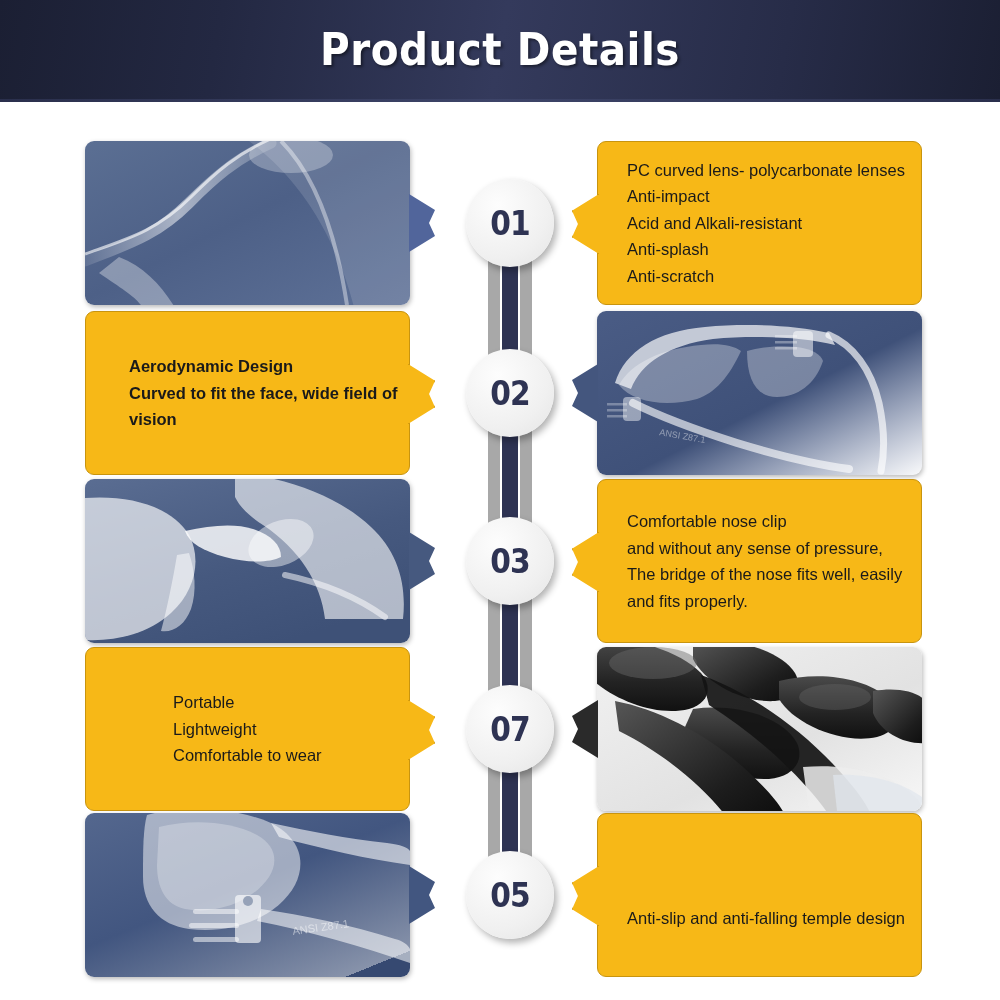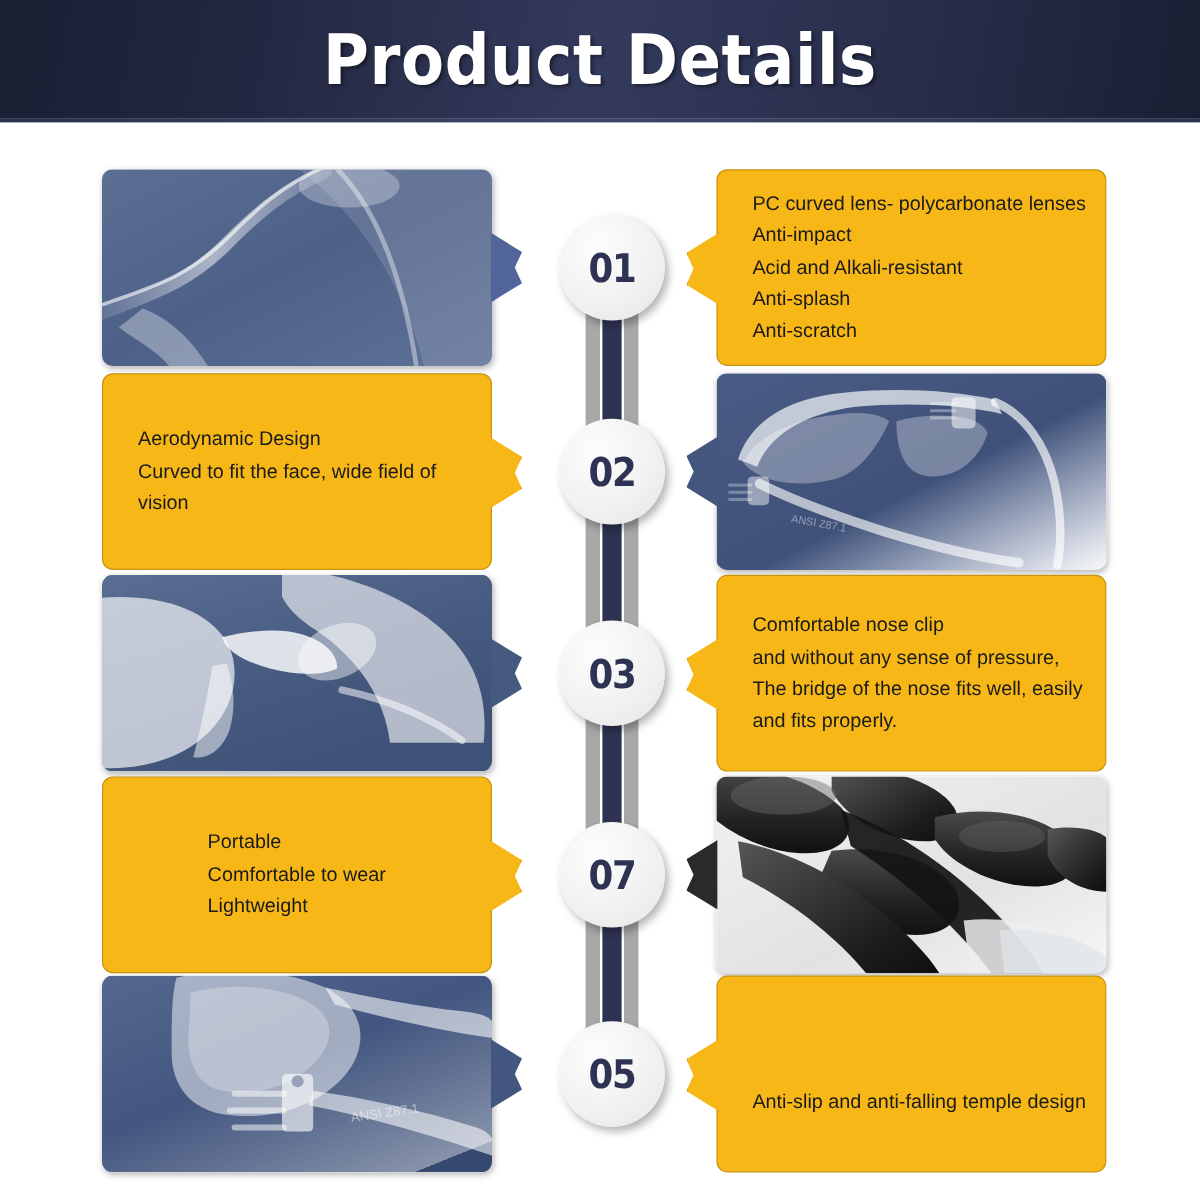--- a/index.html
+++ b/index.html
@@ -17,21 +17,21 @@
     background:linear-gradient(100deg,#1b1f33 0%,#232842 22%,#343a5c 50%,#272c48 78%,#1b1f33 100%);
     display:flex;align-items:center;justify-content:center;
   }
   .header-rule{
     position:absolute;left:0;top:99px;width:1000px;height:3px;
     background:linear-gradient(90deg,#2a2f4c 0%,#3d4468 50%,#2a2f4c 100%);
   }
   .header-title{
     color:#ffffff;
     font-family:"DejaVu Sans Condensed","Liberation Sans",sans-serif;
-    font-size:58px;font-weight:bold;letter-spacing:.5px;
+    font-size:45px;font-weight:bold;letter-spacing:.5px;
     text-shadow:2px 2px 3px rgba(0,0,0,.45);
   }
 
   
   .rail{
     position:absolute;left:488px;top:232px;width:44px;height:652px;
   }
   .rail .stripe{position:absolute;top:0;height:100%;}
   .rail .s-left  {left:0px; width:12px;background:#a8a8a8;}
   .rail .s-mid   {left:14px;width:16px;background:#2e3353;}
@@ -95,21 +95,21 @@
 
   
   .photo{
     position:absolute;inset:0;border-radius:9px;overflow:hidden;
     box-shadow:1px 2px 5px rgba(0,0,0,.28);
   }
   .photo svg{display:block;width:100%;height:100%;}
   .pnotch{position:absolute;top:50%;width:26px;height:58px;margin-top:-29px;}
   .pnotch svg{display:block;width:100%;height:100%;}
 
-  .txt-pad-a{padding-left:30px;}
+  .txt-pad-a{padding-left:44px;font-weight:bold;}
   .txt-pad-b{padding-left:30px;}
   .txt-pad-c{padding-left:88px;}
   .txt-center-one{margin-top:47px;}
 </style>
 </head>
 <body>
 
 <div class="header">
   <div class="header-title">Product Details</div>
 </div>
@@ -278,22 +278,22 @@
   </div>
 </div>
 
 <div class="row r4">
 
   <div class="card left">
     <div class="bubble"></div>
     <div class="notch pt-right"></div>
     <div class="bubble-text txt-pad-c">
       <div class="ln">Portable</div>
+      <div class="ln">Lightweight</div>
       <div class="ln">Comfortable to wear</div>
-      <div class="ln">Lightweight</div>
     </div>
   </div>
 
   <div class="badge">
     <span>07</span>
   </div>
 
   <div class="card right">
     <div class="photo">
       <svg viewBox="0 0 325 164" preserveAspectRatio="none">

